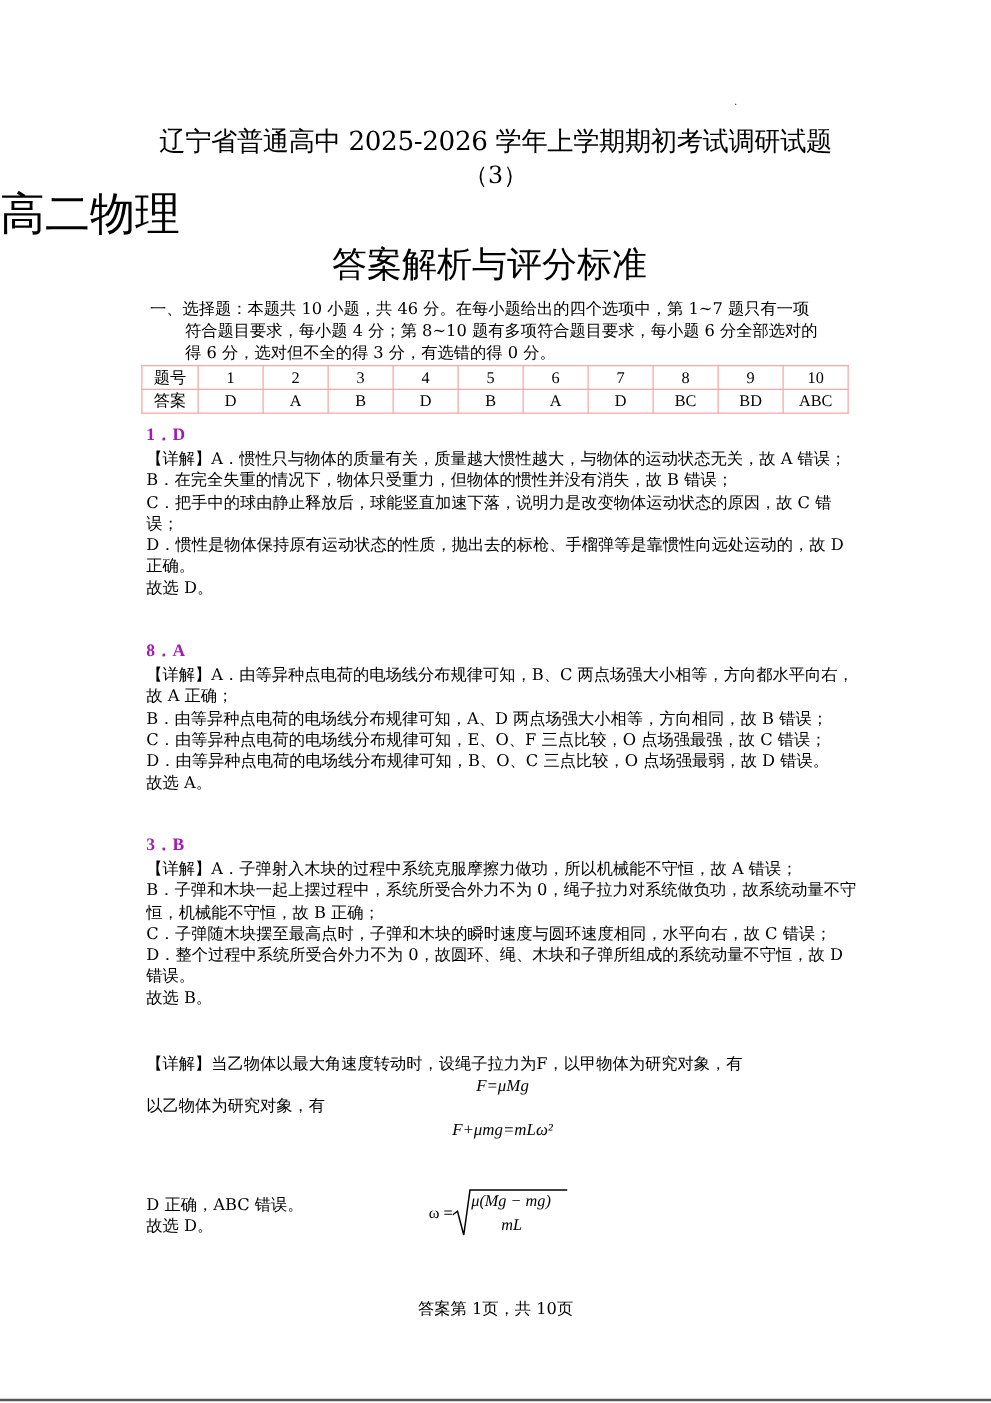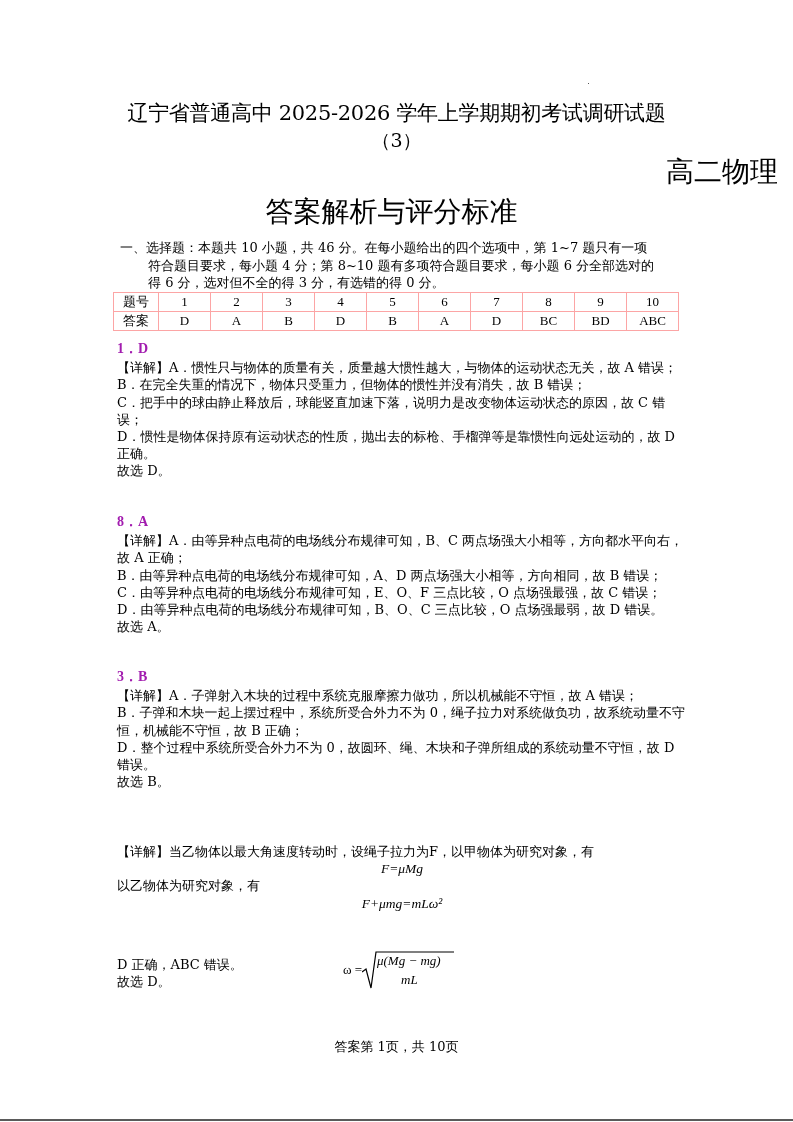--- a/index.html
+++ b/index.html
@@ -4,22 +4,22 @@
   <style>
     html, body { margin: 0; padding: 0; background: #ffffff; }
     body { width: 793px; height: 1122px; position: relative; overflow: hidden;
       font-family: "DejaVu Serif", "Liberation Serif", serif; color: #000; }
     .page { position: absolute; left: 0; top: 0; width: 793px; height: 1122px; border-radius: 12px; }
     .dot { position: absolute; left: 588px; top: 83px; width: 1px; height: 1px; background: #555; }
     .title1 { position: absolute; left: 0; width: 793px; top: 100px; text-align: center;
       font-size: 21px; line-height: 26px; white-space: nowrap; letter-spacing: -0.3px; }
     .title2 { position: absolute; left: 0; width: 793px; top: 128px; text-align: center;
       font-size: 19px; line-height: 24px; }
-    .title3 { position: absolute; left: 0; width: 778px; top: 154px; text-align: right;
-      font-family: "DejaVu Sans", sans-serif; font-size: 28px; line-height: 36px; }
+    .title3 { position: absolute; left: 0; width: 778px; top: 154px; text-align: left;
+      font-family: "DejaVu Sans", sans-serif; font-size: 36px; line-height: 36px; }
     .title4 { position: absolute; left: 0; width: 783px; top: 194px; text-align: center;
       font-family: "DejaVu Sans", sans-serif; font-size: 28px; line-height: 36px; }
     .intro { position: absolute; left: 120px; top: 239px; width: 575px;
       font-size: 13px; line-height: 17.5px; }
     .intro .l1 { white-space: nowrap; }
     .intro .ind { padding-left: 28px; white-space: nowrap; }
     table.ans { position: absolute; left: 113px; top: 292px; border-collapse: collapse;
       font-family: "Liberation Serif", serif; font-size: 13px; }
     table.ans td { border: 1px solid #fca5a5; height: 17px; padding: 0; text-align: center; width: 51px; }
     table.ans td.hd { width: 44px; font-family: "DejaVu Sans", sans-serif; font-size: 13px; }
@@ -99,20 +99,21 @@
     <p>B．由等异种点电荷的电场线分布规律可知，A、D 两点场强大小相等，方向相同，故 B 错误；</p>
     <p>C．由等异种点电荷的电场线分布规律可知，E、O、F 三点比较，O 点场强最强，故 C 错误；</p>
     <p>D．由等异种点电荷的电场线分布规律可知，B、O、C 三点比较，O 点场强最弱，故 D 错误。</p>
     <p>故选 A。</p>
   </div>
 
   <div class="q" style="top:668px;">
     <div class="head">3．B</div>
     <p>【详解】A．子弹射入木块的过程中系统克服摩擦力做功，所以机械能不守恒，故 A 错误；</p>
     <p>B．子弹和木块一起上摆过程中，系统所受合外力不为 0，绳子拉力对系统做负功，故系统动量不守恒，机械能不守恒，故 B 正确；</p>
+    <p>C．子弹随木块摆至最高点时，子弹和木块的瞬时速度与圆环速度相同，水平向右，故 C 错误；</p>
     <p>D．整个过程中系统所受合外力不为 0，故圆环、绳、木块和子弹所组成的系统动量不守恒，故 D 错误。</p>
     <p>故选 B。</p>
   </div>
 
   <div class="q" style="top:843px;">
     <p>【详解】当乙物体以最大角速度转动时，设绳子拉力为F，以甲物体为研究对象，有</p>
     <p class="eq">F=μMg</p>
     <p>以乙物体为研究对象，有</p>
     <p class="eq">F+μmg=mLω²</p>
     <div style="height:44px;"></div>

